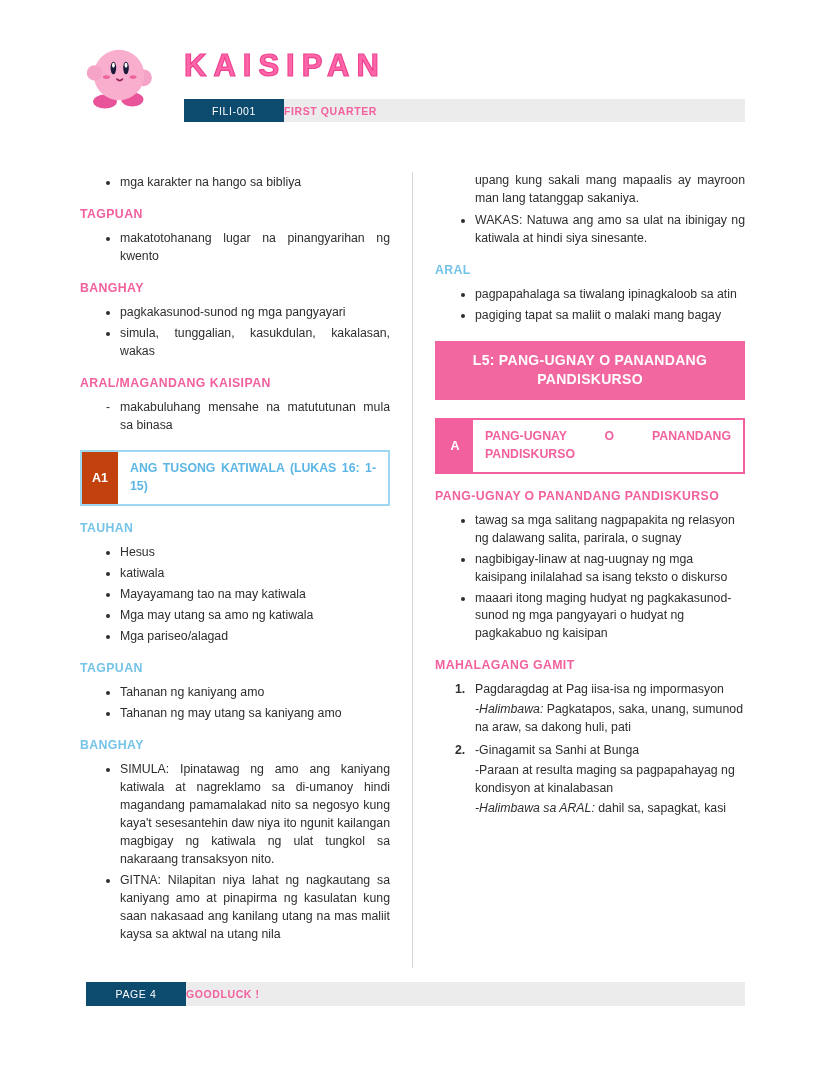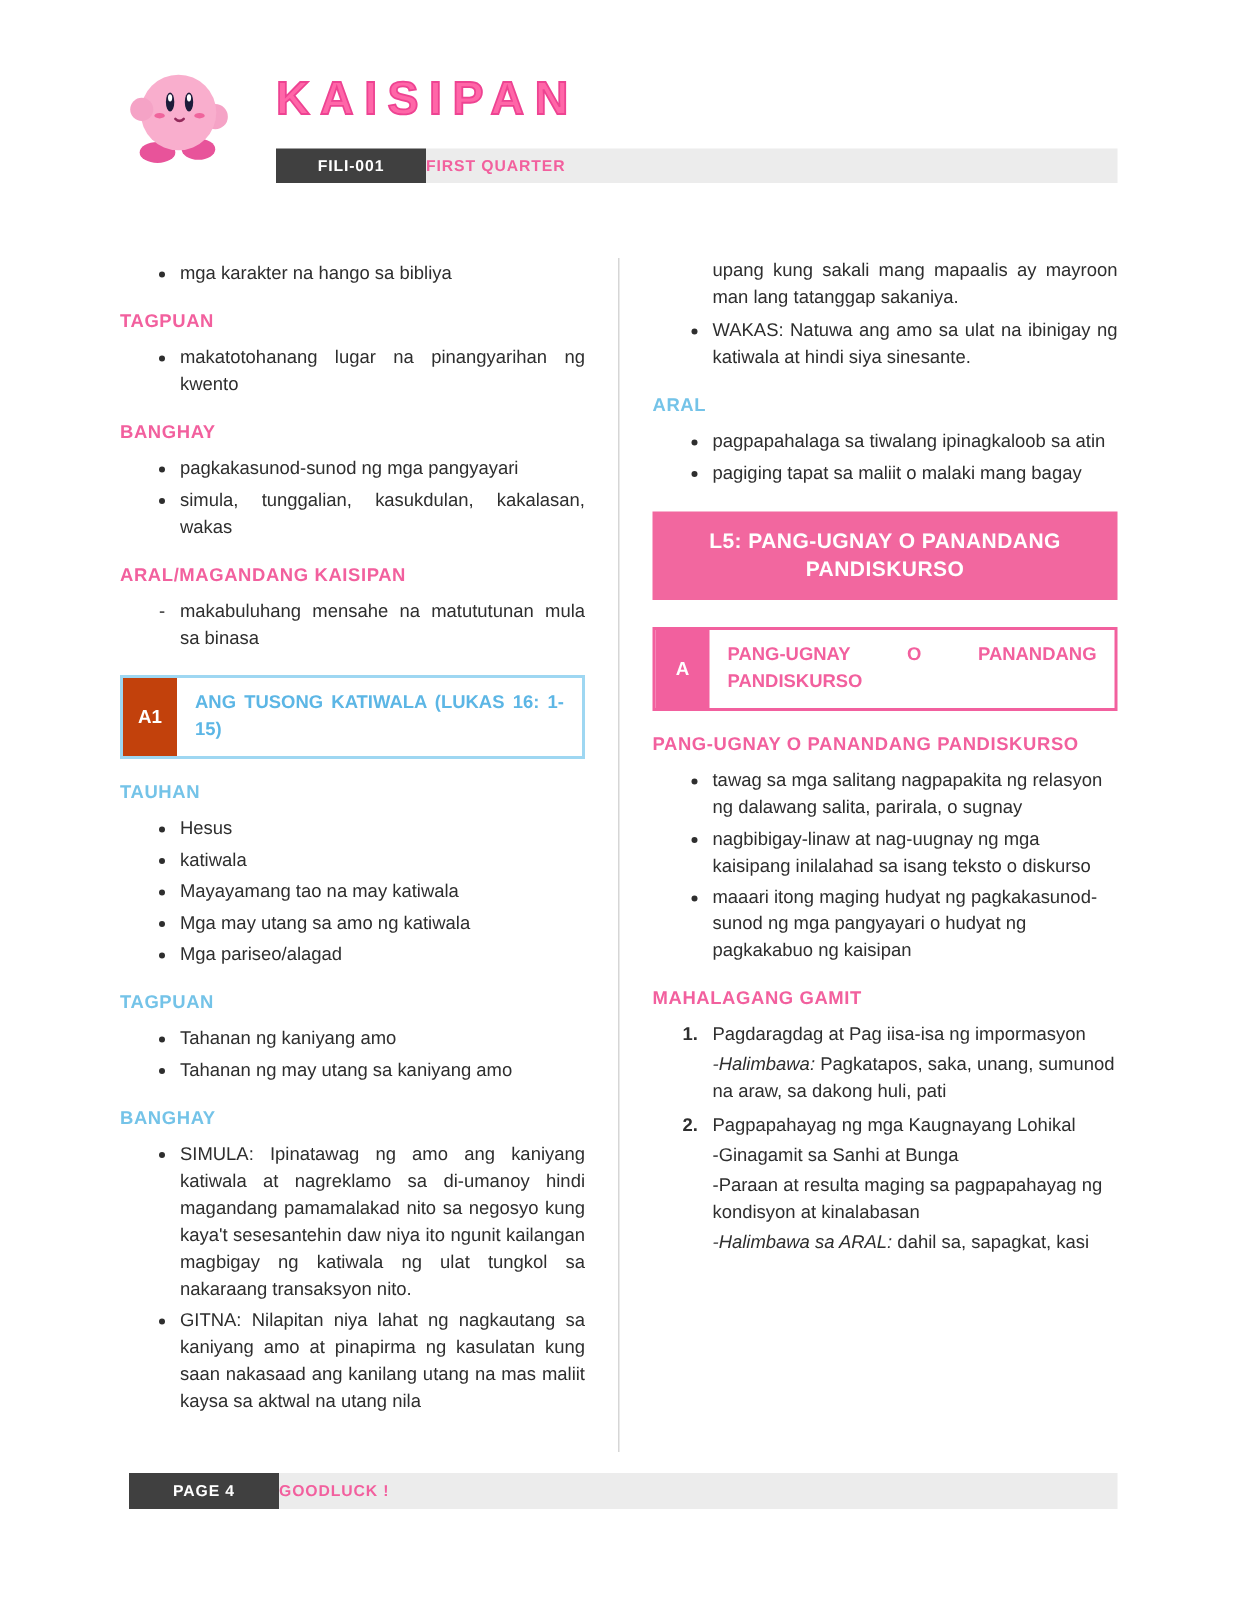--- a/index.html
+++ b/index.html
@@ -18,21 +18,21 @@
   .doc-title {
     position:absolute; top:48px; left:184px;
     font-size:31px; font-weight:bold; letter-spacing:7px;
     color:#ff66a8; -webkit-text-stroke:1.2px #ee4392;
   }
   .header-bar {
     position:absolute; top:99px; left:184px; width:561px; height:23px;
     display:flex; align-items:stretch;
   }
   .badge {
-    background:#404040; color:#ffffff; font-weight:bold; font-size:10.5px;
+    background:#0c4a6e; color:#ffffff; font-weight:normal; font-size:10.5px;
     letter-spacing:0.6px; display:flex; align-items:center; justify-content:center;
     padding:0 18px; min-width:100px;
   }
   .graybar {
     background:#ececec; flex:1; display:flex; align-items:center;
     font-size:10.5px; font-weight:bold; letter-spacing:0.6px;
   }
   .graybar.pink-text { color:#f2609e; }
 
   
@@ -207,21 +207,20 @@
           <span class="num">1.</span>
           <div class="num-body">
             <div class="num-title">Pagdaragdag at Pag iisa-isa ng impormasyon</div>
             <div class="num-line"><em>-Halimbawa:</em><span> Pagkatapos, saka, unang, sumunod na araw, sa dakong huli, pati</span></div>
           </div>
         </div>
 
         <div class="num-item">
           <span class="num">2.</span>
           <div class="num-body">
-            <div class="num-title">Pagpapahayag ng mga Kaugnayang Lohikal</div>
             <div class="num-line"><span>-Ginagamit sa Sanhi at Bunga</span></div>
             <div class="num-line"><span>-Paraan at resulta maging sa pagpapahayag ng kondisyon at kinalabasan</span></div>
             <div class="num-line"><em>-Halimbawa sa ARAL:</em><span> dahil sa, sapagkat, kasi</span></div>
           </div>
         </div>
 
       </div>
 
     </section>
   </div>

